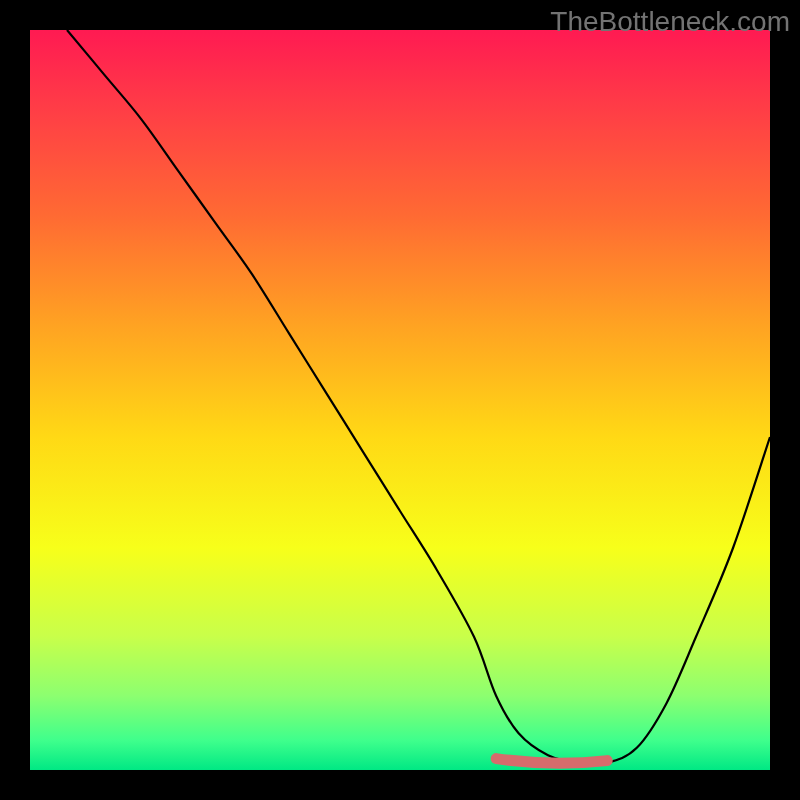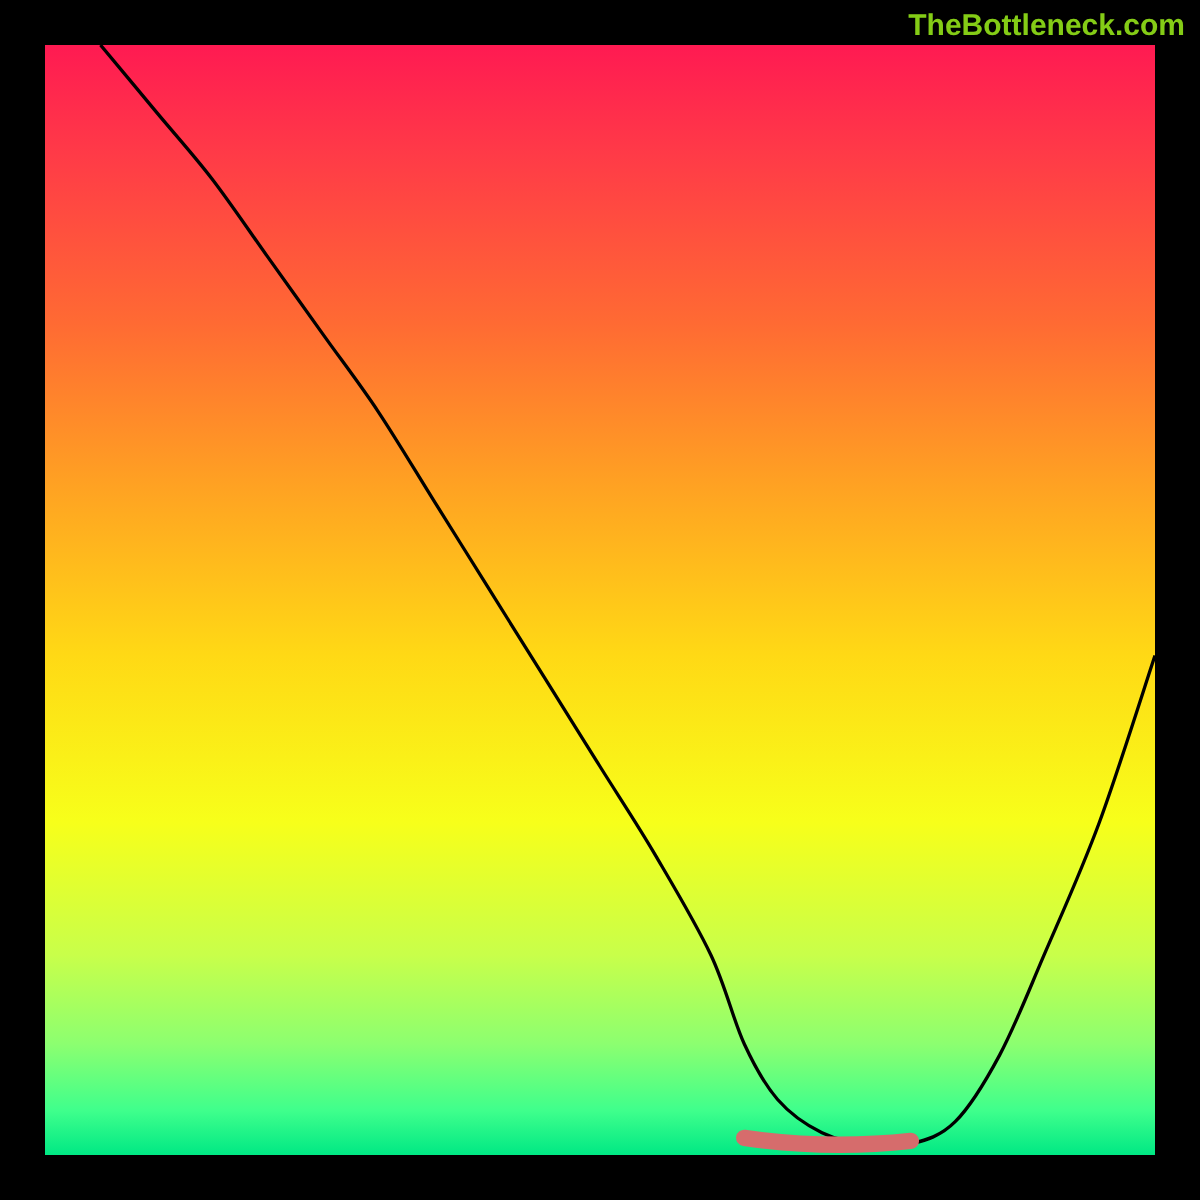--- a/index.html
+++ b/index.html
@@ -14,23 +14,23 @@
   .stage {
     position: relative;
     width: 800px;
     height: 800px;
     background: #000;
   }
   .watermark {
     position: absolute;
     top: 6px;
     right: 10px;
-    color: #84cc16;
-    font-size: 20px;
-    font-weight: 700;
+    color: #737373;
+    font-size: 28px;
+    font-weight: 400;
     z-index: 10;
     user-select: none;
   }
   .plot-frame {
     position: absolute;
     left: 30px;
     top: 30px;
     width: 740px;
     height: 740px;
     background: #000;

